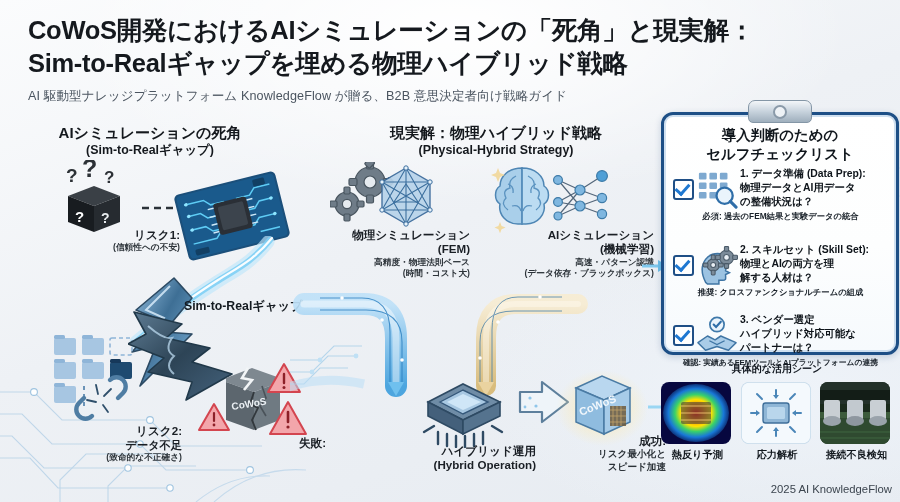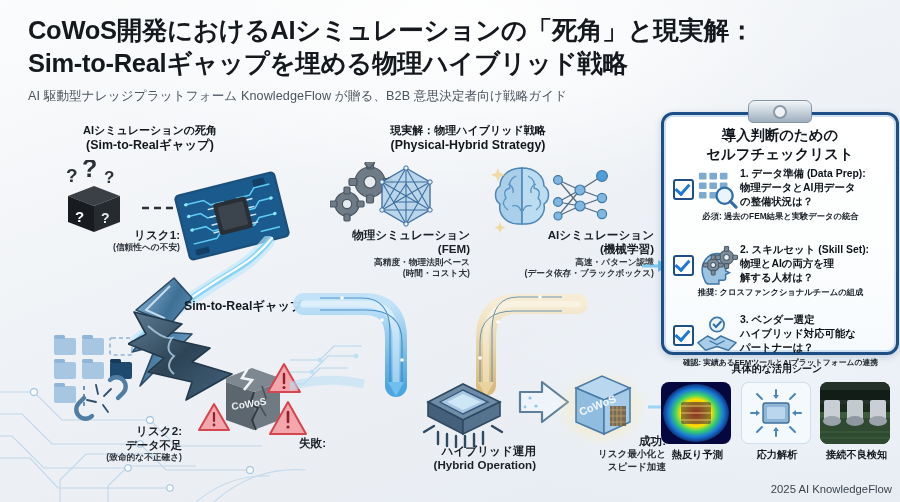--- a/index.html
+++ b/index.html
@@ -25,21 +25,21 @@
   .h-l1,.h-l2{
     font-size:25.5px;font-weight:bold;color:#15191e;
     letter-spacing:-0.3px;line-height:1.28;white-space:nowrap;
   }
   .h-sub{
     margin-top:9px;font-size:12.6px;color:#4b5560;letter-spacing:.1px;white-space:nowrap;
   }
 
   
   .sec-title{position:absolute;text-align:center;color:#14181d;font-weight:bold;}
-  .sec-title .t1{font-size:11px;line-height:1.22;white-space:nowrap;}
+  .sec-title .t1{font-size:15px;line-height:1.22;white-space:nowrap;}
   .sec-title .t2{font-size:12.4px;line-height:1.3;white-space:nowrap;}
 
   .cap{position:absolute;text-align:right;color:#1a1f25;}
   .cap .c1{font-size:11.6px;font-weight:bold;line-height:1.25;white-space:nowrap;}
   .cap .c2{font-size:11.2px;font-weight:bold;line-height:1.25;white-space:nowrap;}
   .cap .c3{font-size:8.7px;font-weight:bold;line-height:1.3;color:#2b3238;white-space:nowrap;}
 
   .gaplabel{
     position:absolute;font-size:12.3px;font-weight:bold;color:#141a20;white-space:nowrap;
   }
@@ -326,21 +326,21 @@
       <path d="M92 44 L110 76 L74 76 Z" fill="#f3a6ab" stroke="#d3454f" stroke-width="2" stroke-linejoin="round"></path>
       <path d="M92 54 V64" stroke="#8d2028" stroke-width="2.6" stroke-linecap="round"></path>
       <circle cx="92" cy="69" r="1.6" fill="#8d2028"></circle>
     </g>
   </svg>
 
   <div class="cap" style="left:178px;top:436px;width:148px;">
     <div class="c1">失敗:</div>
   </div>
 
-  <div class="sec-title" style="left:308px;top:124px;width:320px;">
+  <div class="sec-title" style="left:336px;top:124px;width:320px;">
     <div class="t1">現実解：物理ハイブリッド戦略</div>
     <div class="t2">(Physical-Hybrid Strategy)</div>
   </div>
 
   <svg style="position:absolute;left:330px;top:162px;" width="110" height="70" viewBox="0 0 110 70">
     <g fill="#6f7c88" stroke="#4a5660" stroke-width="1.2">
       <g transform="translate(40,20)">
         <circle r="15"></circle>
         <g>
           <rect x="-3.5" y="-21" width="7" height="8" rx="1.5"></rect>

